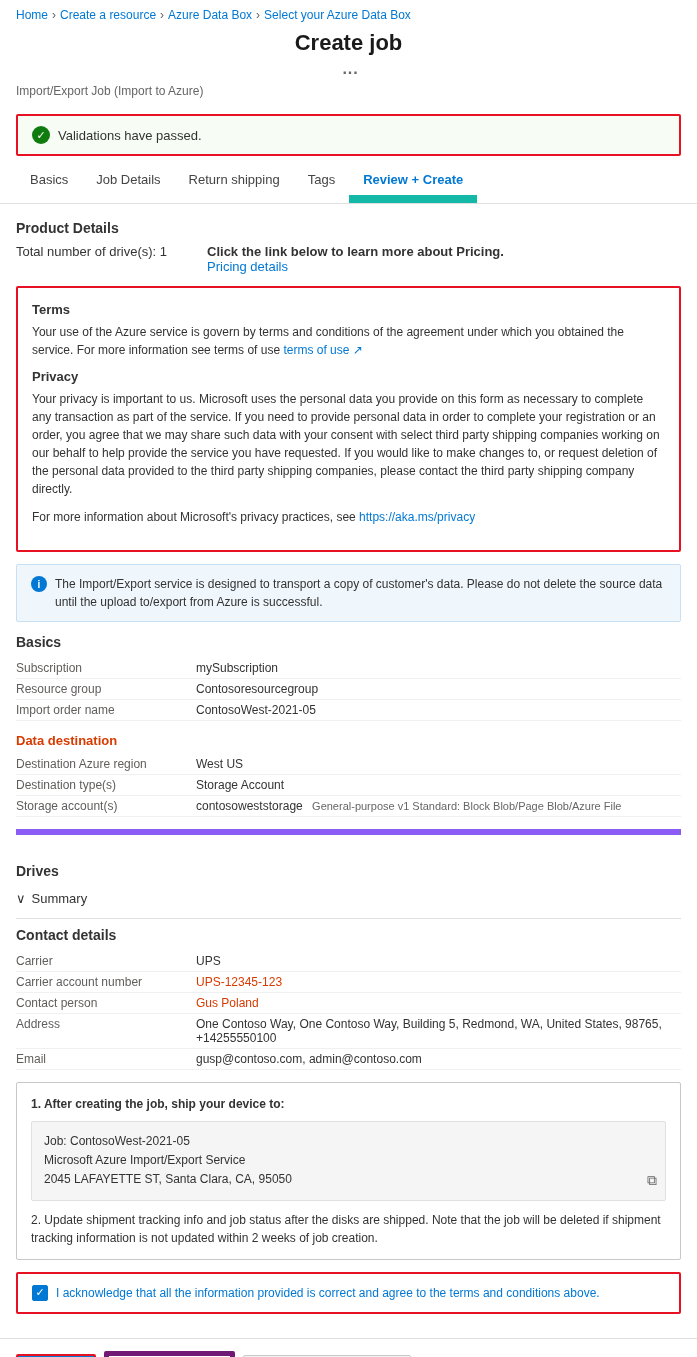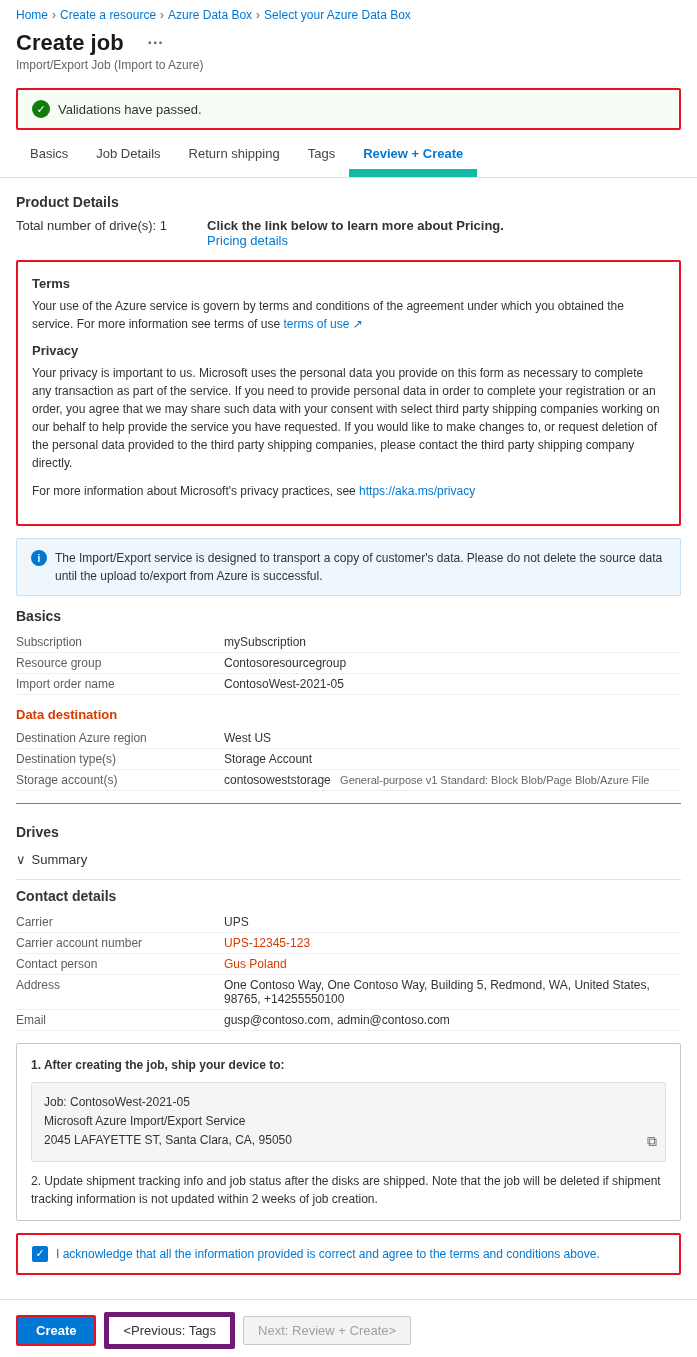--- a/index.html
+++ b/index.html
@@ -24,21 +24,22 @@
     .breadcrumb a { color: #0078d4; text-decoration: none; }
     .page-header {
       padding: 4px 16px 8px;
     }
     .page-title {
       font-size: 22px;
       font-weight: 600;
       color: #1a1a1a;
       display: flex;
       align-items: center;
-      gap: 20px;
+      gap: 8px;
+      flex-direction: column;
     }
     .page-subtitle {
       font-size: 12px;
       color: #666;
       margin-top: 2px;
     }
     .validation-banner {
       margin: 8px 16px;
       padding: 10px 14px;
       border: 2px solid #e81123;
@@ -167,37 +168,36 @@
     .details-label {
       width: 180px;
       min-width: 180px;
       font-size: 12px;
       color: #605e5c;
     }
     .details-value {
       font-size: 12px;
       color: #333;
       flex: 1;
-      margin-left: 28px;
     }
     .details-value.orange { color: #d83b01; }
     .details-value small {
       color: #666;
       font-size: 11px;
       margin-left: 6px;
     }
     .sub-section-title {
       font-size: 13px;
       font-weight: 600;
       color: #d83b01;
       margin: 10px 0 6px;
     }
     .drives-section {
-      border-top: 1px solid #8b5cf6;
-      padding-top: 16px;
+      border-top: 6px solid #8b5cf6;
+      padding-top: 24px;
       margin-bottom: 8px;
     }
     .summary-toggle {
       display: flex;
       align-items: center;
       gap: 6px;
       font-size: 13px;
       color: #333;
       cursor: pointer;
       padding: 4px 0;

